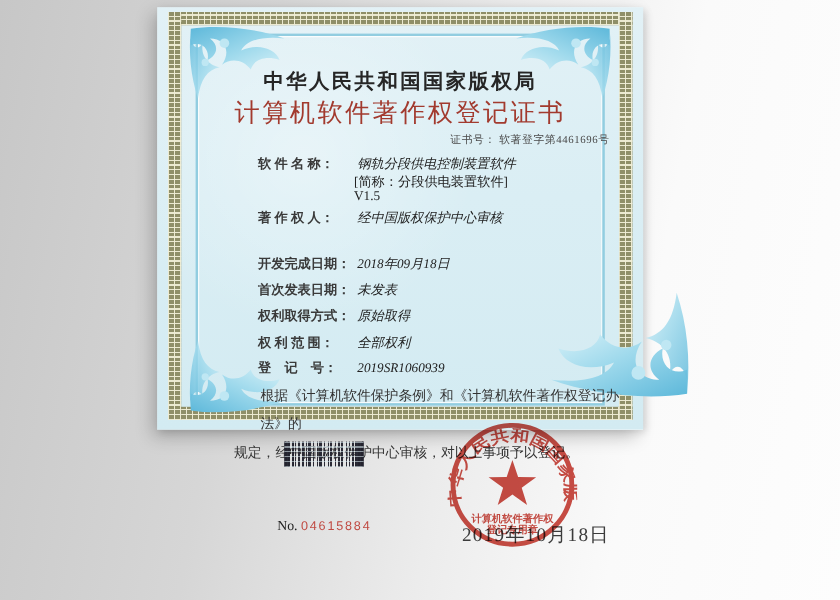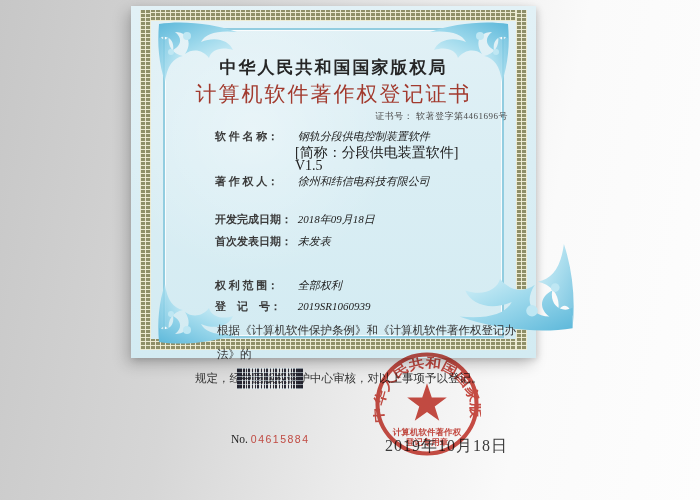--- a/index.html
+++ b/index.html
@@ -43,21 +43,21 @@
   .cert-title {
     position:absolute; left:0; right:0; top:74px; text-align:center;
     font-size:21px; font-weight:normal; letter-spacing:2px; color:#a23a2e;
   }
   .certno {
     position:absolute; right:28px; top:104px; font-size:9px; color:#4a4a4a; letter-spacing:.5px;
   }
   .row { position:absolute; left:84px; font-size:11px; color:#353535; white-space:nowrap; }
   .row .lbl { font-weight:bold; color:#3a3a3a; display:inline-block; min-width:80px; }
   .row .val { color:#222;font-style:italic; }
-  .subline { position:absolute; left:164px; font-size:14px; color:#222; white-space:nowrap; }
+  .subline { position:absolute; left:164px; font-size:11px; color:#222; white-space:nowrap; }
   .statement { position:absolute; left:64px; width:330px; top:312px;
     font-size:11.5px; line-height:24px; color:#333; }
   .statement .l1 { padding-left:22px; }
   .barcode { position:absolute; left:106px; top:362px; width:66px; height:21px;
     background:
       repeating-linear-gradient(0deg, rgba(223,240,245,.55) 0 1px, transparent 1px 4px),
       linear-gradient(90deg,#23232e 0 2px,transparent 2px 3px,#23232e 3px 5px,transparent 5px 7px,#23232e 7px 8px,transparent 8px),
       linear-gradient(270deg,#23232e 0 2px,transparent 2px 3px,#23232e 3px 5px,transparent 5px 6px,#23232e 6px 7px,transparent 7px),
       repeating-linear-gradient(90deg,#2a2a35 0 1px, transparent 1px 2px, #2a2a35 2px 4px, transparent 4px 6px, #2a2a35 6px 7px, transparent 7px 9px);
   }
@@ -118,30 +118,34 @@
 
   <div class="row" style="top:123px">
     <span class="lbl">软 件 名 称：</span>
     <span class="val">钢轨分段供电控制装置软件</span>
   </div>
   <div class="subline" style="top:138px">[简称：分段供电装置软件]</div>
   <div class="subline" style="top:152px">V1.5</div>
 
   <div class="row" style="top:168px">
     <span class="lbl">著 作 权 人：</span>
-    <span class="val">徐州和纬信电科技有限公司</span>
+    <span class="val">经中国版权保护中心审核</span>
   </div>
 
   <div class="row" style="top:206px">
     <span class="lbl">开发完成日期：</span>
     <span class="val">2018年09月18日</span>
   </div>
   <div class="row" style="top:228px">
     <span class="lbl">首次发表日期：</span>
     <span class="val">未发表</span>
+  </div>
+  <div class="row" style="top:250px">
+    <span class="lbl">权利取得方式：</span>
+    <span class="val">原始取得</span>
   </div>
   <div class="row" style="top:272px">
     <span class="lbl">权 利 范 围：</span>
     <span class="val">全部权利</span>
   </div>
   <div class="row" style="top:293px">
     <span class="lbl">登　记　号：</span>
     <span class="val">2019SR1060939</span>
   </div>
 

